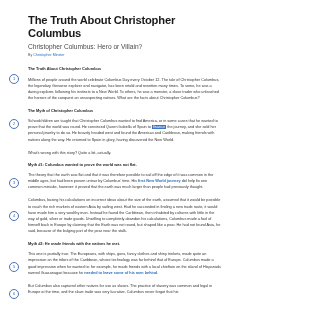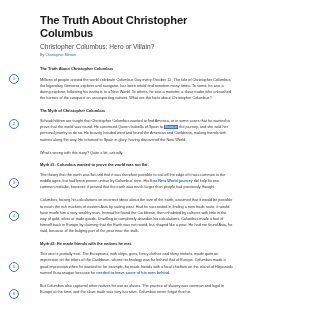--- a/index.html
+++ b/index.html
@@ -22,21 +22,20 @@
     height: 323px;
     background: #ffffff;
     box-sizing: border-box;
   }
 
   .content {
     position: absolute;
     left: 28px;
     top: 14px;
     width: 194px;
-    margin-left: 12px;
   }
 
   .doc-title {
     font-size: 11.2px;
     font-weight: bold;
     color: #1a1a1a;
     letter-spacing: -0.2px;
     line-height: 1.15;
     margin: 0 0 3px 0;
   }

